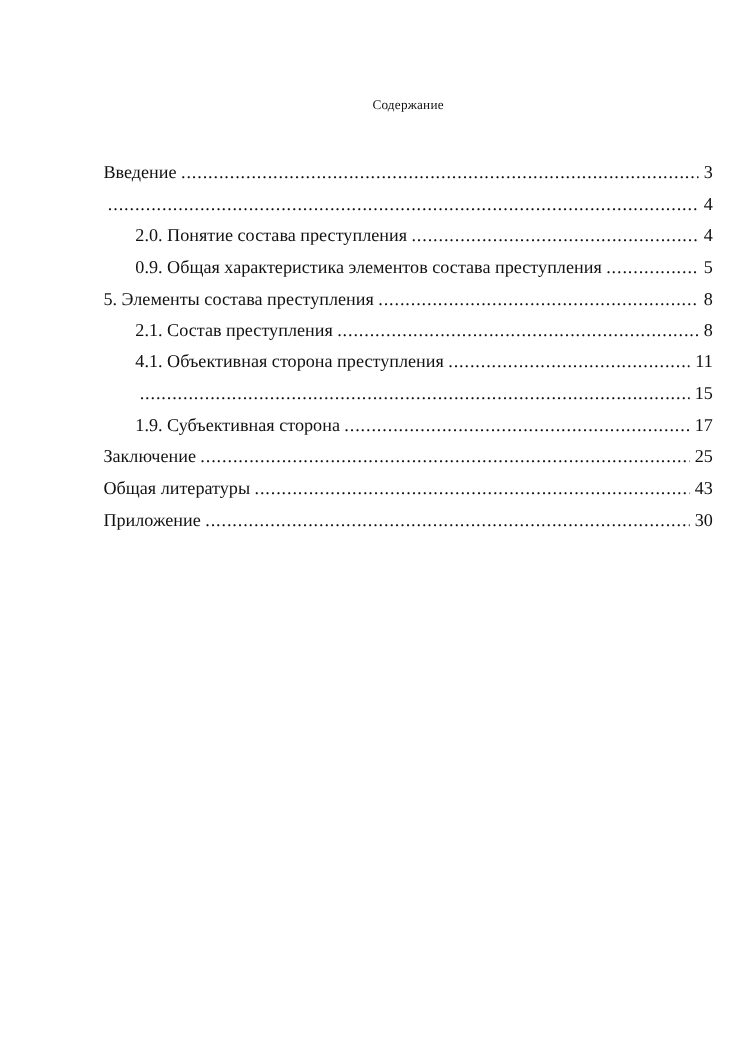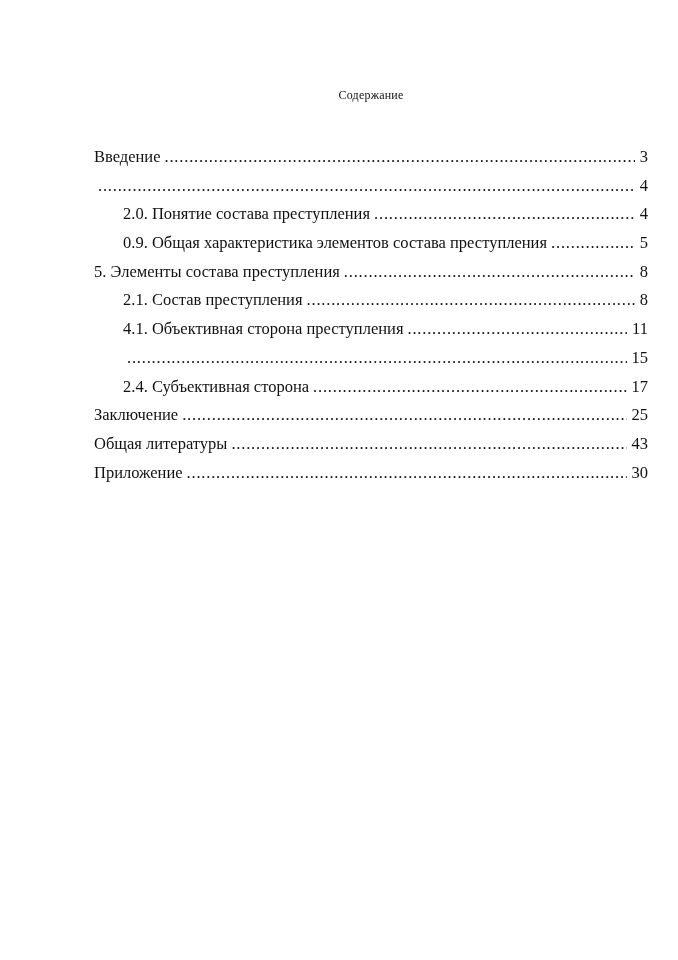--- a/index.html
+++ b/index.html
@@ -97,21 +97,21 @@
       <div class="toc-row level-1">
         <span class="toc-label">4.1. Объективная сторона преступления</span>
         <span class="toc-dots" aria-hidden="true">............................................................................................................................................................................................................................</span>
         <span class="toc-pagenum">11</span>
       </div>
       <div class="toc-row level-1">
         <span class="toc-dots" aria-hidden="true">............................................................................................................................................................................................................................</span>
         <span class="toc-pagenum">15</span>
       </div>
       <div class="toc-row level-1">
-        <span class="toc-label">2.4. Субъективная сторона</span>
+        <span class="toc-label">1.9. Субъективная сторона</span>
         <span class="toc-dots" aria-hidden="true">............................................................................................................................................................................................................................</span>
         <span class="toc-pagenum">17</span>
       </div>
       <div class="toc-row level-0">
         <span class="toc-label">Заключение</span>
         <span class="toc-dots" aria-hidden="true">............................................................................................................................................................................................................................</span>
         <span class="toc-pagenum">25</span>
       </div>
       <div class="toc-row level-0">
         <span class="toc-label">Общая литературы</span>

